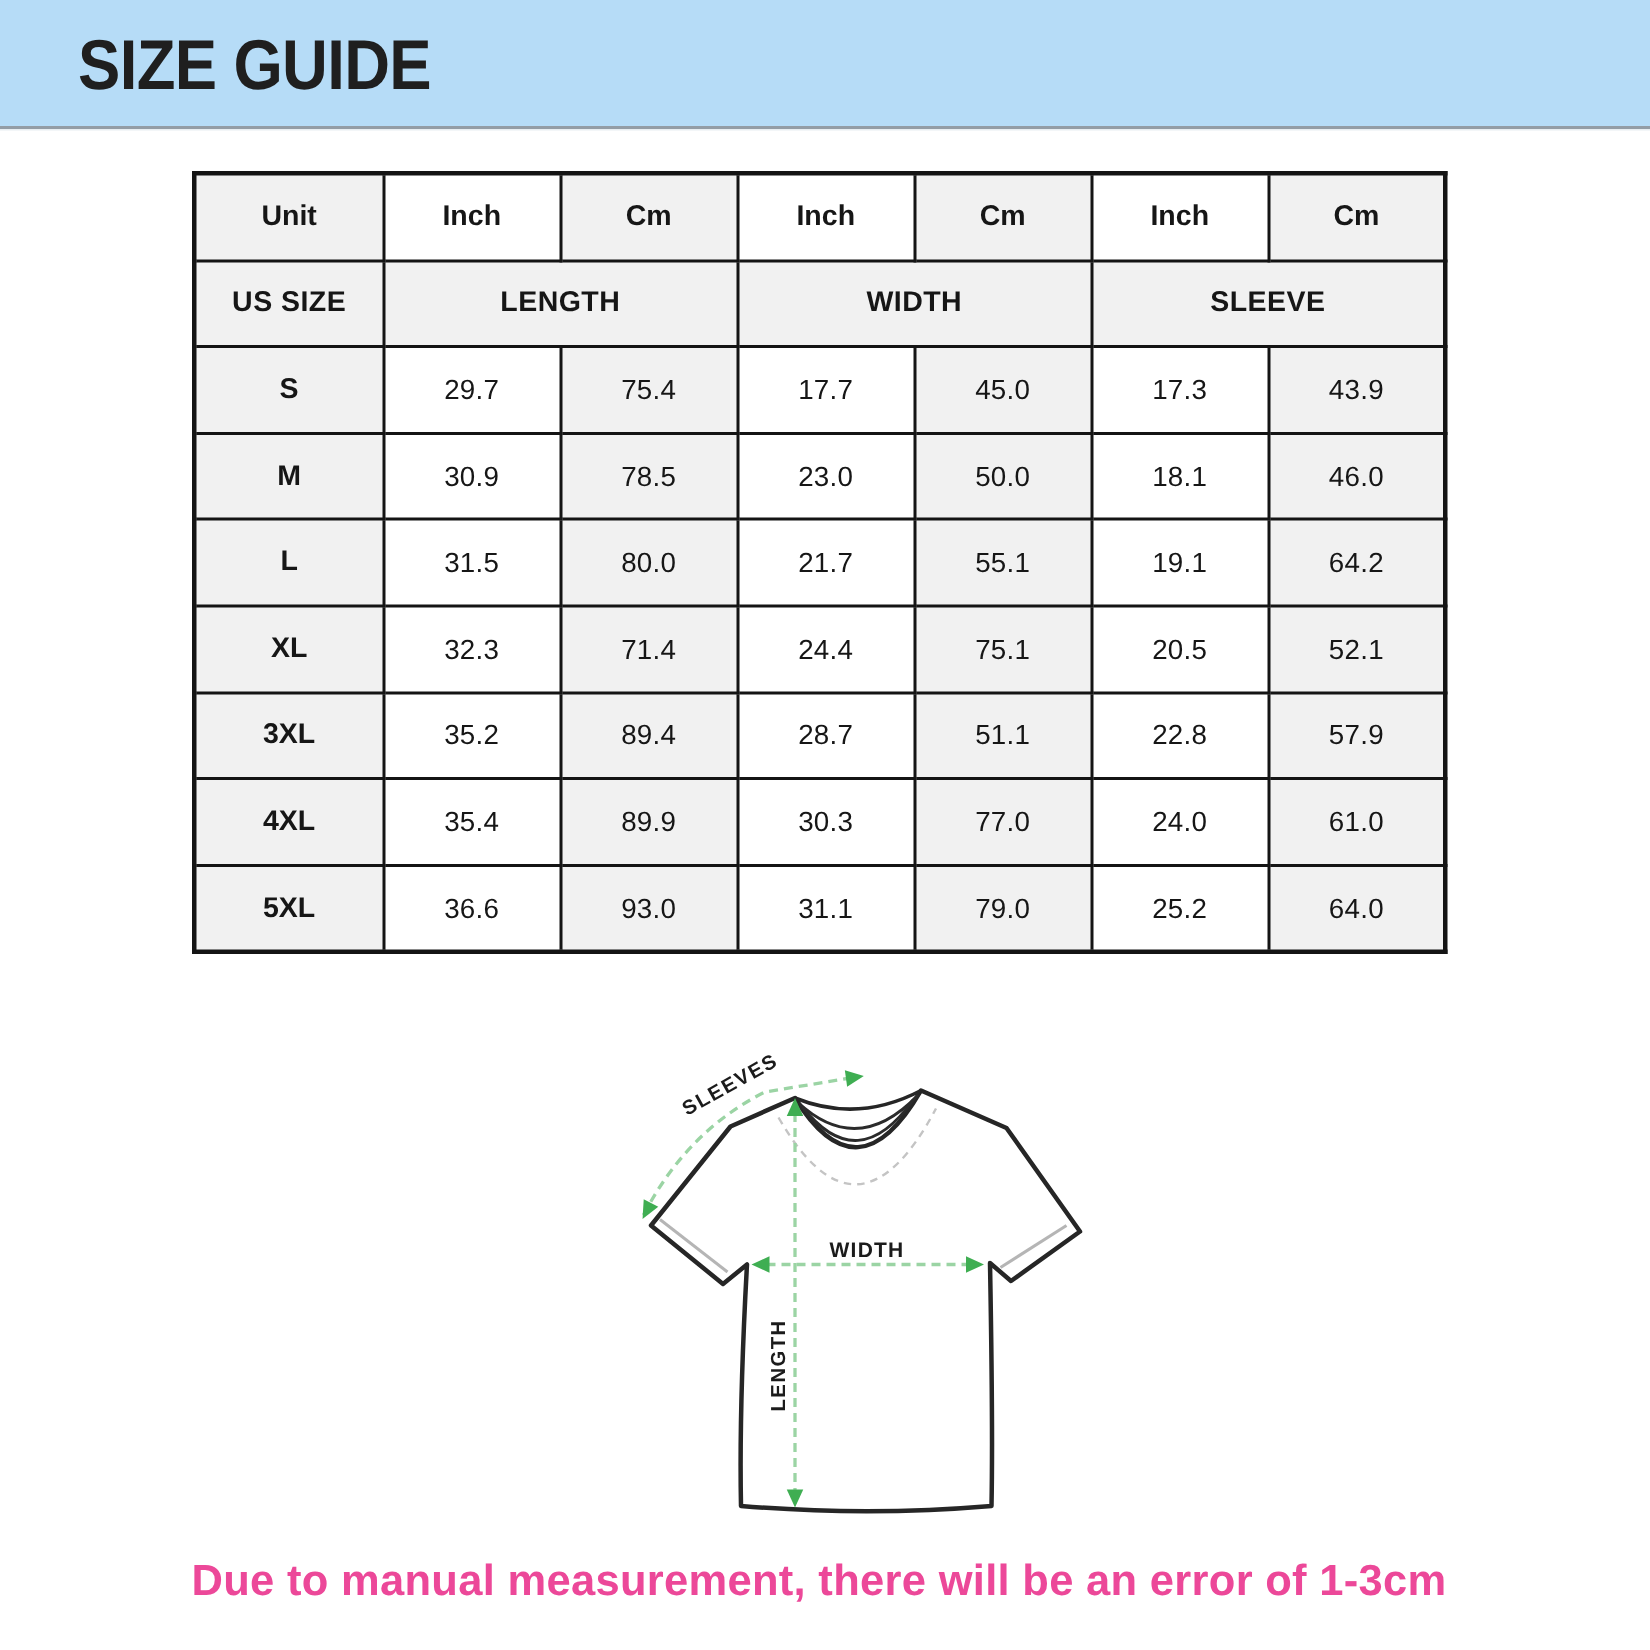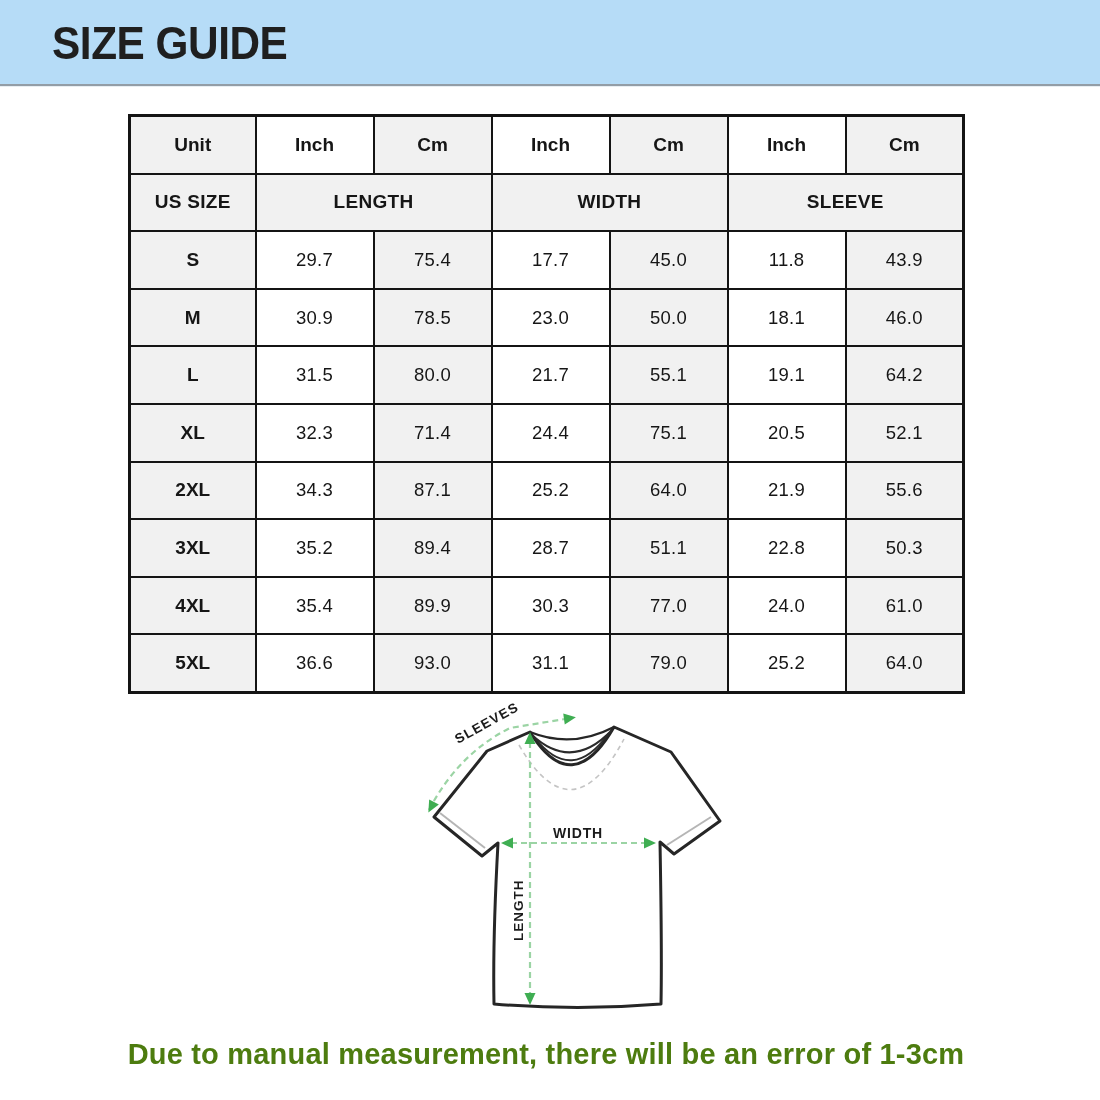--- a/index.html
+++ b/index.html
@@ -35,21 +35,21 @@
   .size-table td.val-c{font-size:18.5px;font-weight:400;letter-spacing:0.2px;}
   
   .tshirt-wrap{position:absolute;left:408px;top:692px;width:330px;height:335px;}
   .tshirt-wrap svg{display:block;width:100%;height:100%;}
   .diag-label{
     font-family:"Liberation Sans",sans-serif;font-weight:700;fill:#1b1b1b;
   }
   
   .note{
     position:absolute;left:0;top:1038px;width:1092px;text-align:center;
-    font-size:29px;font-weight:700;color:#4d7c0f;letter-spacing:0.2px;
+    font-size:29px;font-weight:700;color:#ec4899;letter-spacing:0.2px;
   }
 </style>
 </head>
 <body>
 
 <div class="page">
 
   <div class="banner">
     <span class="title">SIZE GUIDE</span>
   </div>
@@ -79,21 +79,21 @@
         <td class="group-h shade" colspan="2">LENGTH</td>
         <td class="group-h shade" colspan="2">WIDTH</td>
         <td class="group-h shade" colspan="2">SLEEVE</td>
       </tr>
       <tr>
         <td class="size-c shade">S</td>
         <td class="val-c">29.7</td>
         <td class="val-c shade">75.4</td>
         <td class="val-c">17.7</td>
         <td class="val-c shade">45.0</td>
-        <td class="val-c">11.8</td>
+        <td class="val-c">17.3</td>
         <td class="val-c shade">43.9</td>
       </tr>
       <tr>
         <td class="size-c shade">M</td>
         <td class="val-c">30.9</td>
         <td class="val-c shade">78.5</td>
         <td class="val-c">23.0</td>
         <td class="val-c shade">50.0</td>
         <td class="val-c">18.1</td>
         <td class="val-c shade">46.0</td>
@@ -110,36 +110,27 @@
       <tr>
         <td class="size-c shade">XL</td>
         <td class="val-c">32.3</td>
         <td class="val-c shade">71.4</td>
         <td class="val-c">24.4</td>
         <td class="val-c shade">75.1</td>
         <td class="val-c">20.5</td>
         <td class="val-c shade">52.1</td>
       </tr>
       <tr>
-        <td class="size-c shade">2XL</td>
-        <td class="val-c">34.3</td>
-        <td class="val-c shade">87.1</td>
-        <td class="val-c">25.2</td>
-        <td class="val-c shade">64.0</td>
-        <td class="val-c">21.9</td>
-        <td class="val-c shade">55.6</td>
-      </tr>
-      <tr>
         <td class="size-c shade">3XL</td>
         <td class="val-c">35.2</td>
         <td class="val-c shade">89.4</td>
         <td class="val-c">28.7</td>
         <td class="val-c shade">51.1</td>
         <td class="val-c">22.8</td>
-        <td class="val-c shade">50.3</td>
+        <td class="val-c shade">57.9</td>
       </tr>
       <tr>
         <td class="size-c shade">4XL</td>
         <td class="val-c">35.4</td>
         <td class="val-c shade">89.9</td>
         <td class="val-c">30.3</td>
         <td class="val-c shade">77.0</td>
         <td class="val-c">24.0</td>
         <td class="val-c shade">61.0</td>
       </tr>

